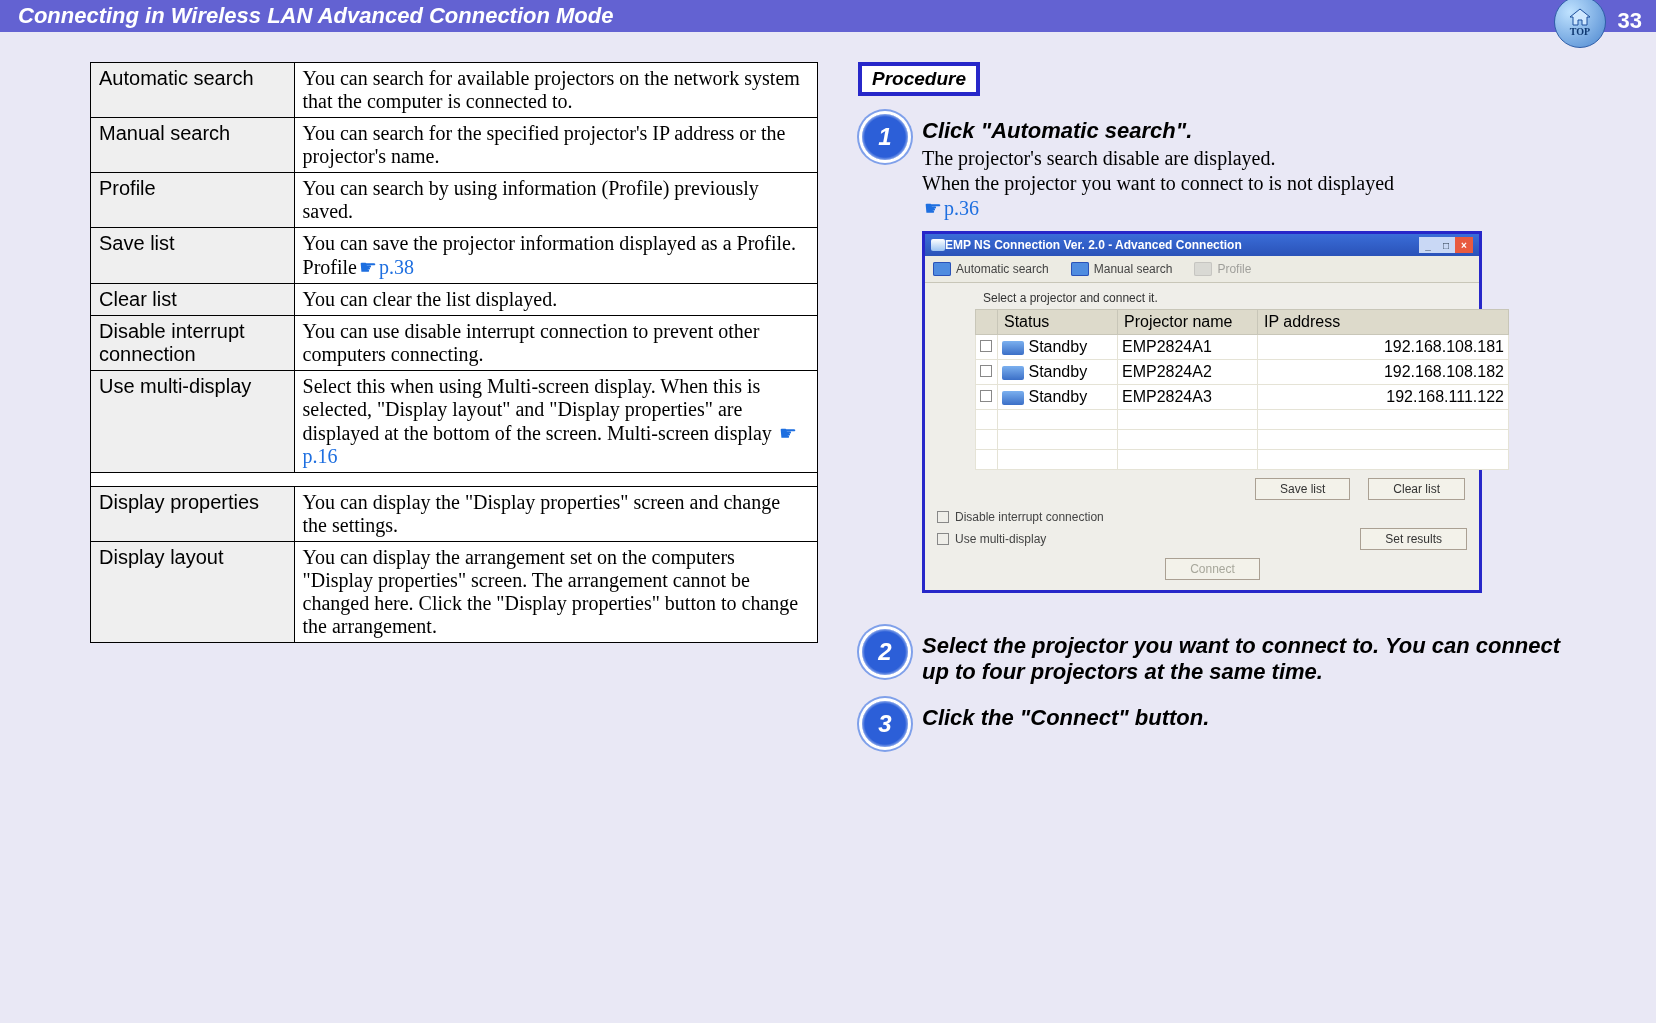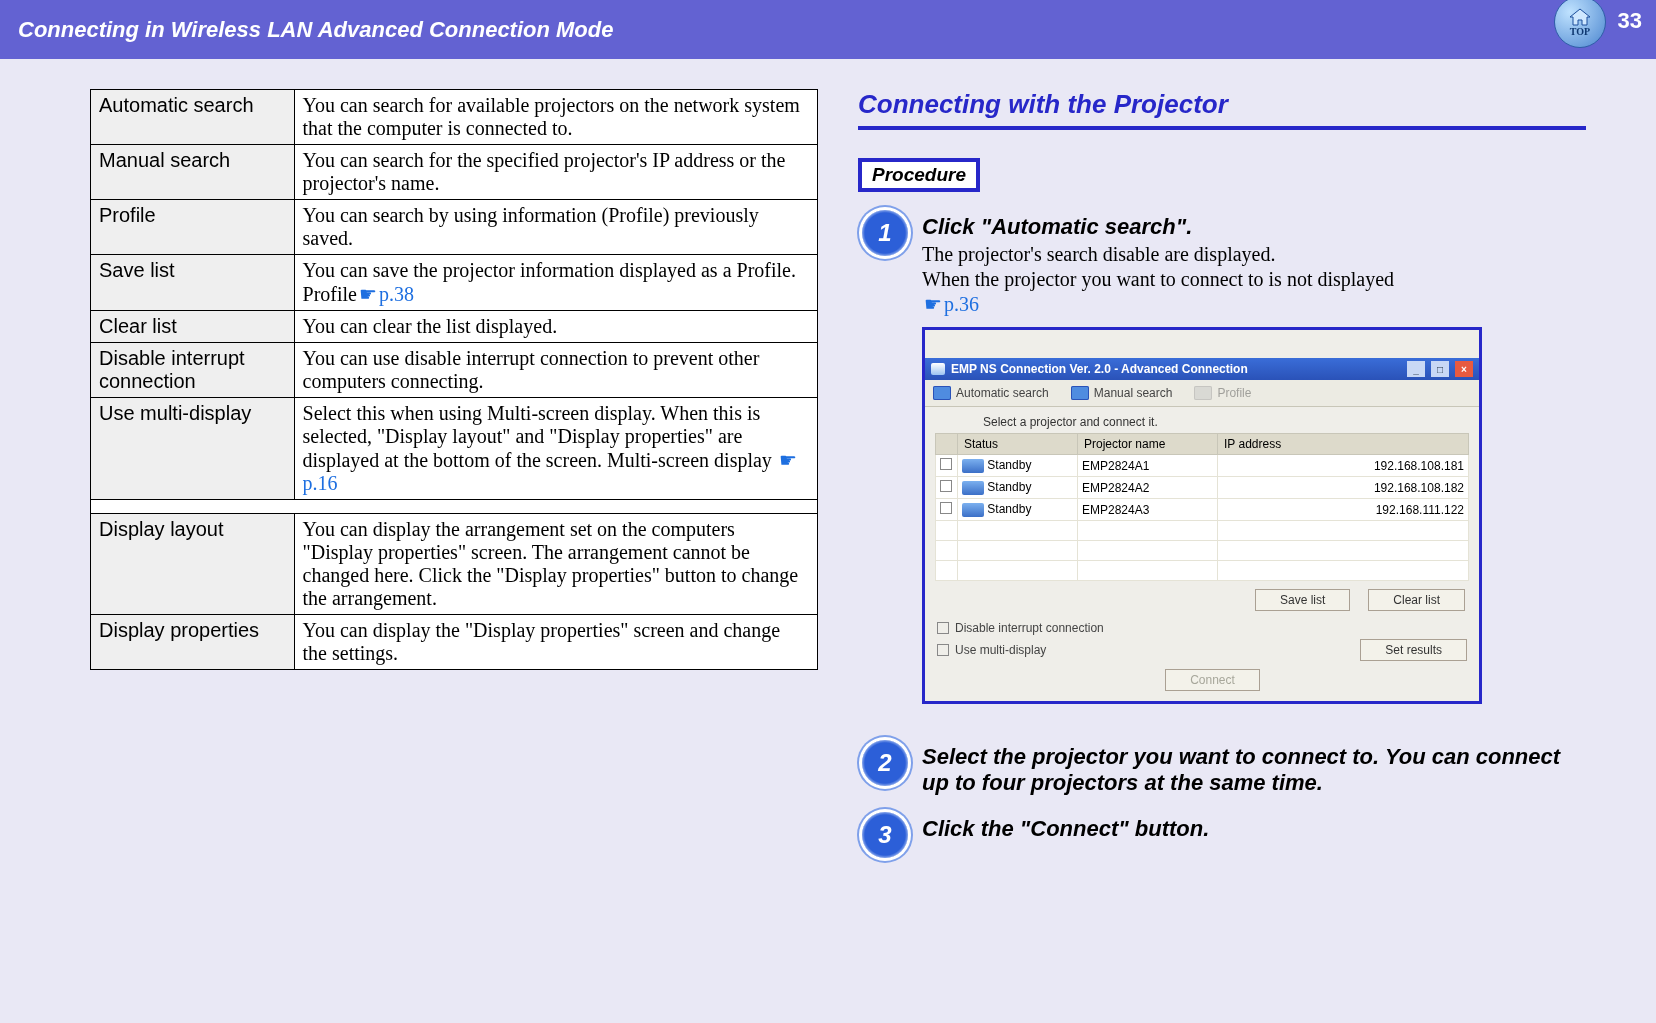--- a/index.html
+++ b/index.html
@@ -6,21 +6,21 @@
   body {
     margin: 0;
     font-family: Arial, Helvetica, sans-serif;
     background: #e9e8f5;
     color: #000;
     width: 1656px;
   }
   .topbar {
     background: #6362d2;
     color: #fff;
-    height: 59px;
+    height: 32px;
     display: flex;
     align-items: center;
     padding: 0 18px;
     position: relative;
   }
   .topbar-title {
     font-family: Arial, Helvetica, sans-serif;
     font-weight: bold;
     font-size: 22px;
     font-style: italic;
@@ -152,22 +152,20 @@
     font-size: 12px;
     margin: 10px 0 22px 0;
   }
   .app-titlebar {
     background: linear-gradient(#3a6dd8,#2a52b8);
     color: #fff;
     font-weight: bold;
     padding: 3px 6px;
     display: flex;
     align-items: center;
-    gap: 6px;
-    margin-top: 28px;
   }
   .app-titlebar .spacer { flex: 1; }
   .win-btn {
     width: 18px; height: 16px;
     display: inline-flex; align-items:center; justify-content:center;
     font-size: 10px; font-weight: bold;
   }
   .win-min { background:#c9d8f5; color:#234; }
   .win-max { background:#c9d8f5; color:#234; }
   .win-close { background:#e85a3f; color:#fff; }
@@ -186,21 +184,22 @@
     box-shadow: inset 0 0 0 1px #2a52b8;
     display:inline-block;
   }
   .tool-icon.gray { background:#c4c4c4; box-shadow: inset 0 0 0 1px #999; }
   .app-instr { padding:8px 10px 4px; color:#333;margin-left:48px; }
   .proj-table-wrap { padding:0 10px; }
   table.proj {
     width:100%;
     border-collapse: collapse;
     background:#fff;
-    font-size:12px;
+    font-size:16px;
+    margin-left:40px;
   }
   table.proj th {
     background:#dddacb;
     font-weight:normal;
     padding:3px 6px;
     border:1px solid #c8c6b8;
     text-align:left;
   }
   table.proj td {
     padding:3px 4px;
@@ -269,33 +268,32 @@
         <tr>
           <td>Use multi-display</td>
           <td>
             <span>Select this when using Multi-screen display. When this is selected, "Display layout" and "Display properties" are displayed at the bottom of the screen. Multi-screen display </span><a class="ref-link" href="#">p.16</a>
           </td>
         </tr>
         <tr class="gap-row">
             <td colspan="2"></td>
           </tr>
         <tr>
+          <td>Display properties</td>
+          <td>You can display the "Display properties" screen and change the settings.</td>
+        </tr>
+        <tr>
           <td>Display layout</td>
           <td>You can display the arrangement set on the computers "Display properties" screen. The arrangement cannot be changed here. Click the "Display properties" button to change the arrangement.</td>
-        </tr>
-        <tr>
-          <td>Display properties</td>
-          <td>You can display the "Display properties" screen and change the settings.</td>
         </tr>
       </tbody>
     </table>
   </div>
 
   <div class="col">
-    <div class="section-head">Connecting with the Projector</div>
 
     <span class="proc-label">Procedure</span>
 
     
     <div class="step">
       <div class="step-num">1</div>
       <div class="step-body">
         <div class="step-title">Click "Automatic search".</div>
         <div class="step-text">
           <span style="white-space:pre-line;">The projector's search disable are displayed.

